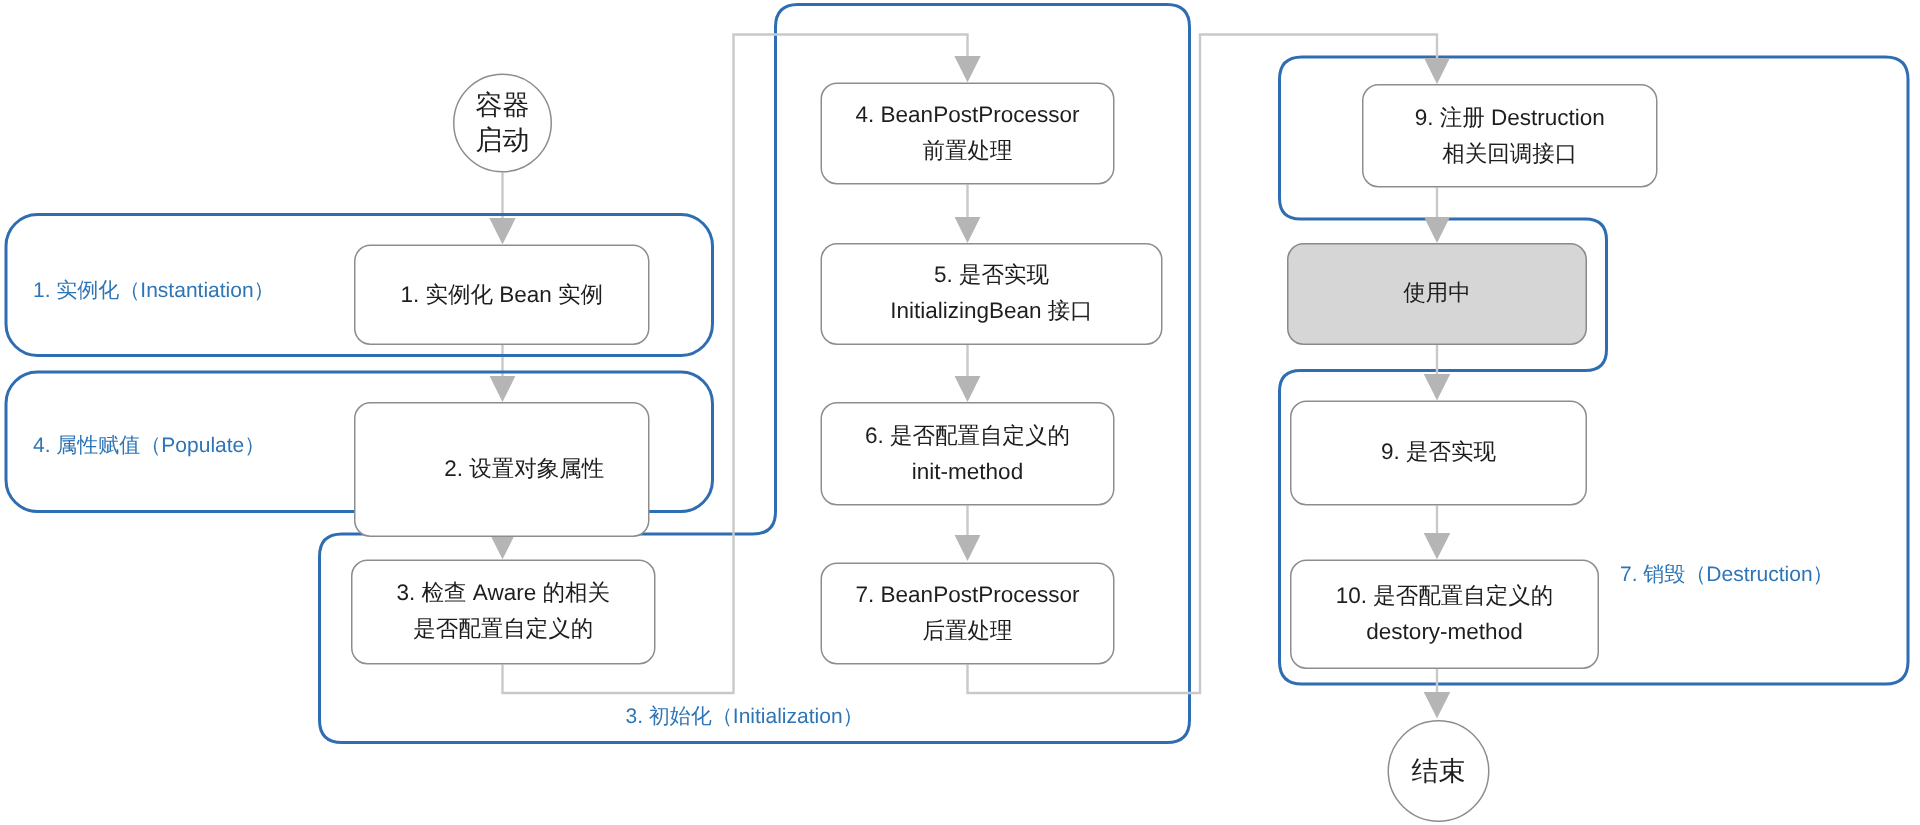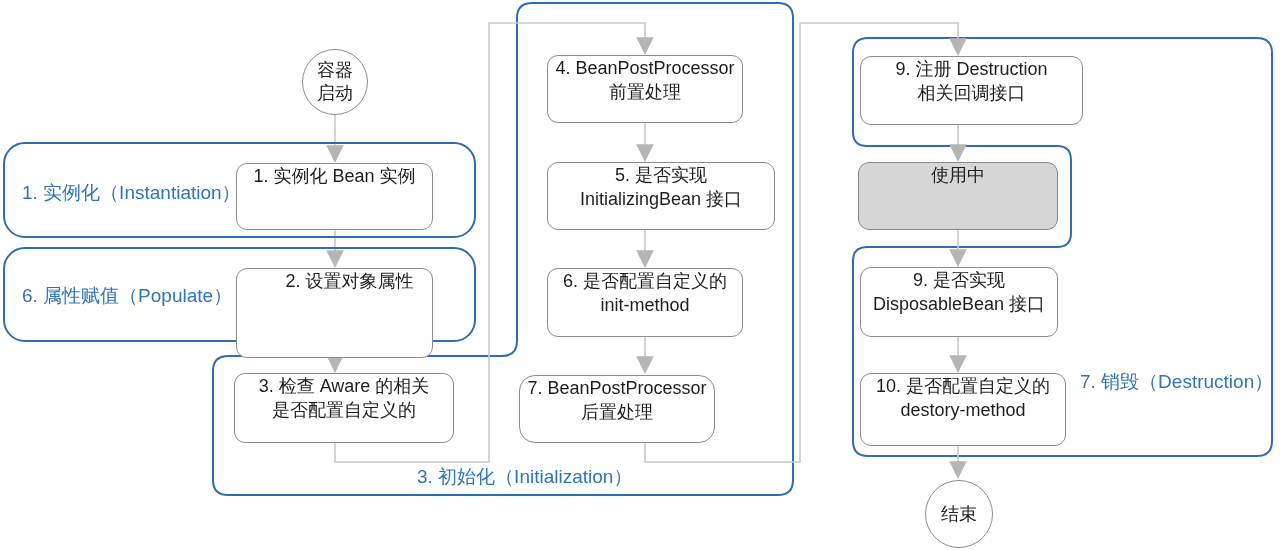--- a/index.html
+++ b/index.html
@@ -3,35 +3,35 @@
 <meta charset="utf-8">
 <style>
   html,body{margin:0;padding:0;background:#ffffff;}
   .canvas{
     position:relative;width:1280px;height:550px;overflow:hidden;
     font-family:"Liberation Sans","DejaVu Sans",sans-serif;
     background:#ffffff;
   }
   .layer{position:absolute;left:0;top:0;width:1280px;height:550px;}
   .node{
-    position:absolute;display:flex;flex-direction:column;align-items:center;
+    position:absolute;display:flex;flex-direction:column;align-items:center;justify-content:center;
     background:#ffffff;border:1.5px solid #8d8d8d;border-radius:11px;
-    font-size:18px;line-height:24px;color:#1e1e1e;text-align:center;z-index:3;
+    font-size:15px;line-height:24px;color:#1e1e1e;text-align:center;z-index:3;
     box-sizing:border-box;
   }
   .node span{display:block;white-space:nowrap;}
   .node.gray{background:#d6d6d6;border-color:#8a8a8a;}
   .circle{
     position:absolute;display:flex;flex-direction:column;align-items:center;justify-content:center;
     background:#ffffff;border:1.5px solid #8d8d8d;border-radius:50%;
     font-size:18px;line-height:23px;color:#1e1e1e;text-align:center;z-index:3;
     box-sizing:border-box;
   }
   .stage-label{
-    position:absolute;color:#2e75b6;font-size:19px;line-height:24px;white-space:nowrap;z-index:4;
+    position:absolute;color:#2e75b6;font-size:14px;line-height:24px;white-space:nowrap;z-index:4;
   }
   .bigbox{
     position:absolute;border:2px solid #2f6db3;border-radius:22px;background:transparent;z-index:1;
     box-sizing:border-box;
   }
 </style>
 </head>
 <body>
 
 <div class="canvas">
@@ -63,69 +63,68 @@
       <path marker-end="url(#arrow)" d="M958 230 L958 264"></path>
       <path marker-end="url(#arrow)" d="M958 337 L958 370"></path>
       <path marker-end="url(#arrow)" d="M958 446 L958 476"></path>
     </g>
   </svg>
 
   <div class="bigbox" style="left:3px;top:142px;width:473px;height:96px;"></div>
   <div class="bigbox" style="left:3px;top:247px;width:473px;height:95px;"></div>
 
   <div class="stage-label" style="left:22px;top:181px;">1. 实例化（Instantiation）</div>
-  <div class="stage-label" style="left:22px;top:284px;">6. 属性赋值（Populate）</div>
+  <div class="stage-label" style="left:22px;top:284px;">4. 属性赋值（Populate）</div>
   <div class="stage-label" style="left:417px;top:465px;">3. 初始化（Initialization）</div>
   <div class="stage-label" style="left:1080px;top:370px;">7. 销毁（Destruction）</div>
 
   <div class="circle" style="left:302px;top:49px;width:66px;height:66px;">
     <span>容器</span>
     <span>启动</span>
   </div>
   <div class="circle" style="left:925px;top:480px;width:68px;height:68px;">
     <span>结束</span>
   </div>
 
   <div class="node" style="left:236px;top:163px;width:197px;height:67px;">
     <span>1. 实例化 Bean 实例</span>
   </div>
   <div class="node" style="left:236px;top:268px;width:197px;height:90px;padding-left:30px;">
     <span>2. 设置对象属性</span>
   </div>
-  <div class="node" style="left:234px;top:373px;width:220px;height:70px;">
+  <div class="node" style="left:234px;top:373px;width:203px;height:70px;">
     <span>3. 检查 Aware 的相关</span>
     <span>是否配置自定义的</span>
   </div>
 
   <div class="node" style="left:547px;top:55px;width:196px;height:68px;">
     <span>4. BeanPostProcessor</span>
     <span>前置处理</span>
   </div>
   <div class="node" style="left:547px;top:162px;width:228px;height:68px;">
     <span>5. 是否实现</span>
     <span>InitializingBean 接口</span>
   </div>
   <div class="node" style="left:547px;top:268px;width:196px;height:69px;">
     <span>6. 是否配置自定义的</span>
     <span>init-method</span>
   </div>
-  <div class="node" style="left:519px;top:375px;width:196px;height:68px;border-radius:16px;">
+  <div class="node" style="left:547px;top:375px;width:196px;height:68px;">
     <span>7. BeanPostProcessor</span>
     <span>后置处理</span>
   </div>
 
-  <div class="node" style="left:860px;top:56px;width:223px;height:69px;">
+  <div class="node" style="left:908px;top:56px;width:197px;height:69px;">
     <span>9. 注册 Destruction</span>
     <span>相关回调接口</span>
   </div>
   <div class="node gray" style="left:858px;top:162px;width:200px;height:68px;">
     <span>使用中</span>
   </div>
   <div class="node" style="left:860px;top:267px;width:198px;height:70px;">
     <span>9. 是否实现</span>
-    <span>DisposableBean 接口</span>
   </div>
   <div class="node" style="left:860px;top:373px;width:206px;height:73px;">
     <span>10. 是否配置自定义的</span>
     <span>destory-method</span>
   </div>
 
 </div>
 
 </body></html>

